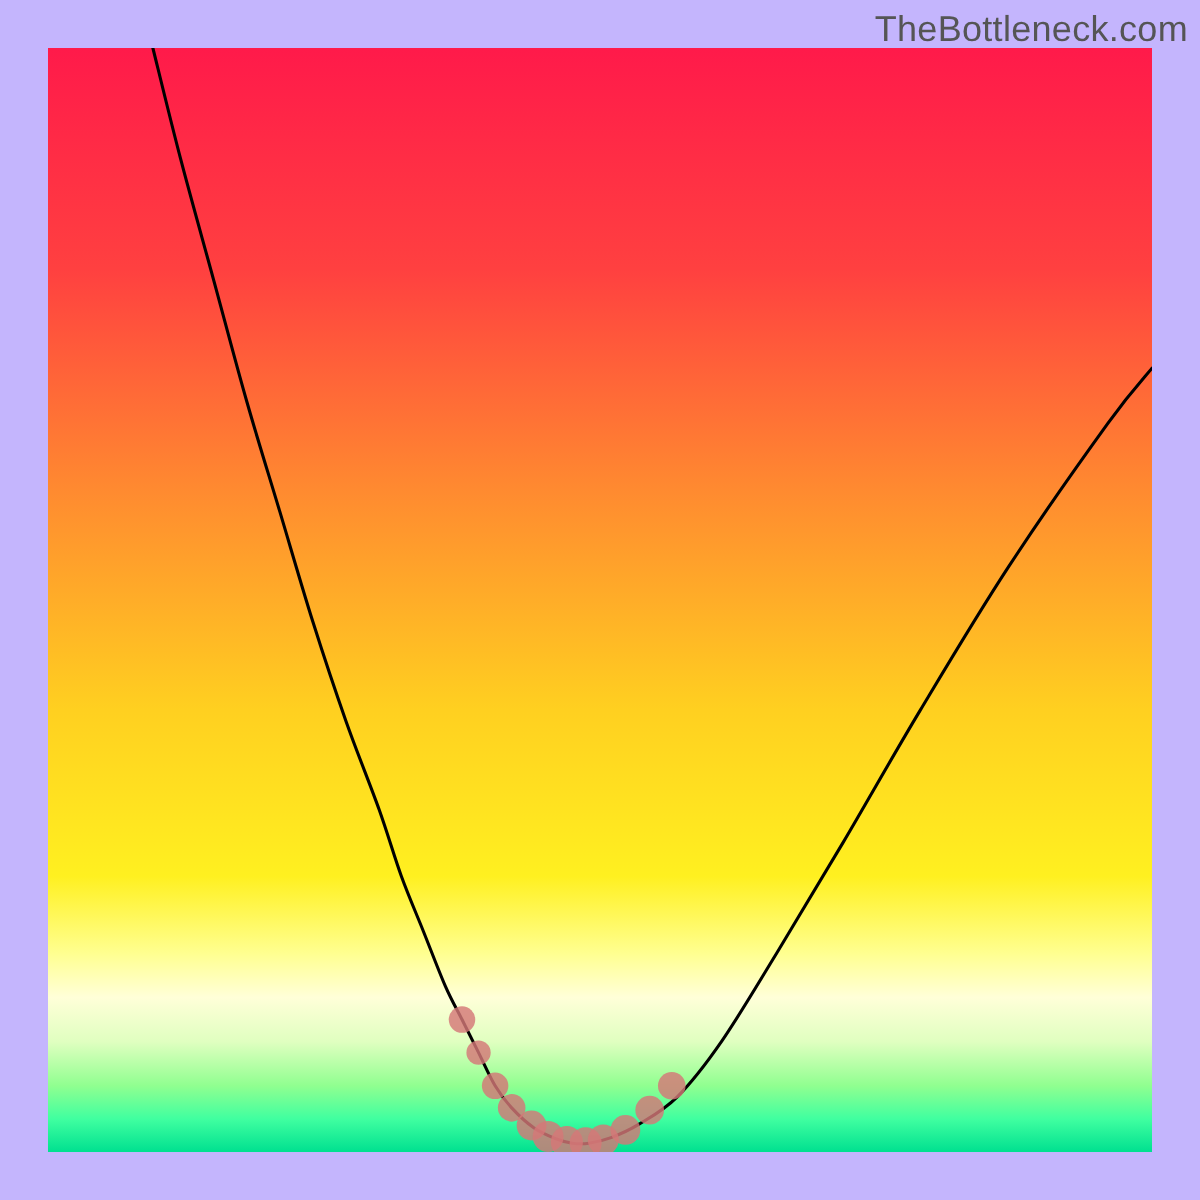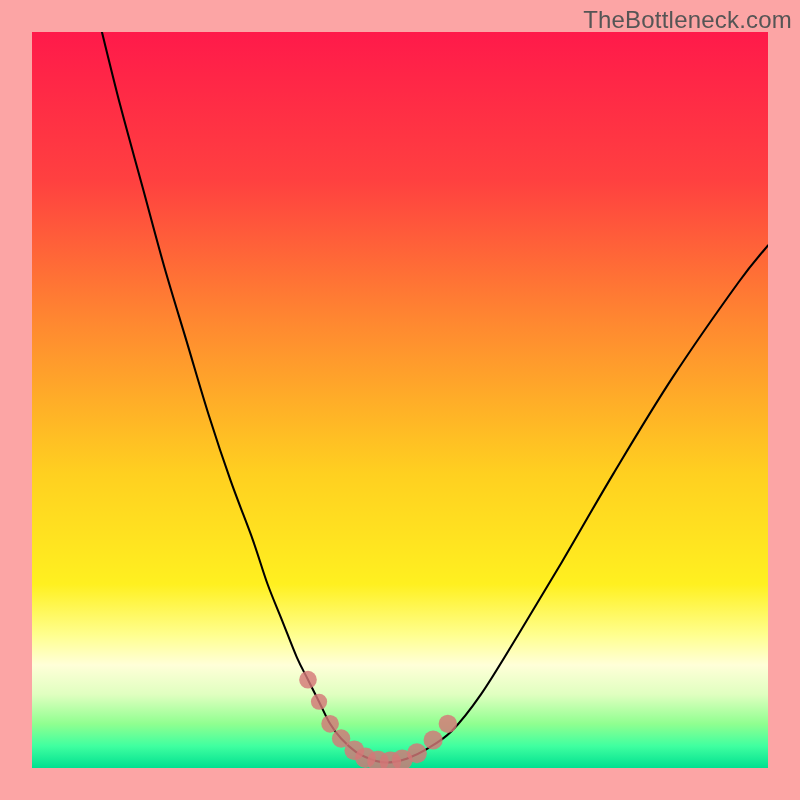--- a/index.html
+++ b/index.html
@@ -1,21 +1,21 @@
 <!DOCTYPE html>
 <html><head>
 <meta charset="utf-8">
 <style>
   * { margin: 0; padding: 0; box-sizing: border-box; }
   html, body { width: 800px; height: 800px; background: #000; overflow: hidden; }
   .container {
     width: 800px;
     height: 800px;
     position: relative;
-    background: #fca5a5;
+    background: #c4b5fd;
   }
   .watermark {
     position: absolute;
     top: 6px;
     right: 8px;
     color: #555;
     font-family: Arial, sans-serif;
     font-size: 24px;
     font-weight: 400;
     z-index: 10;

